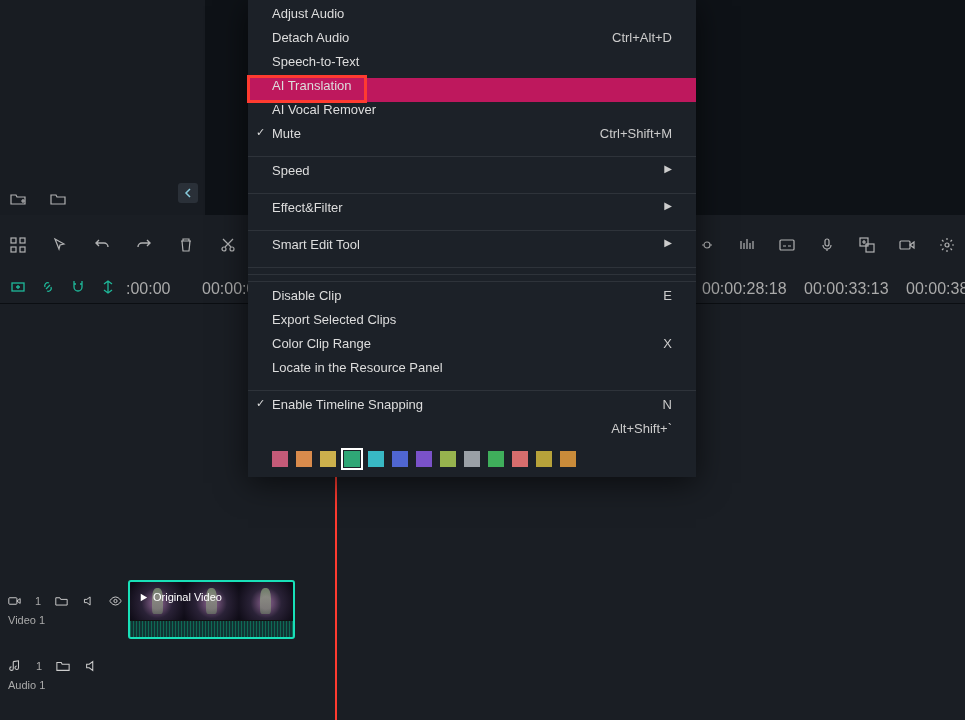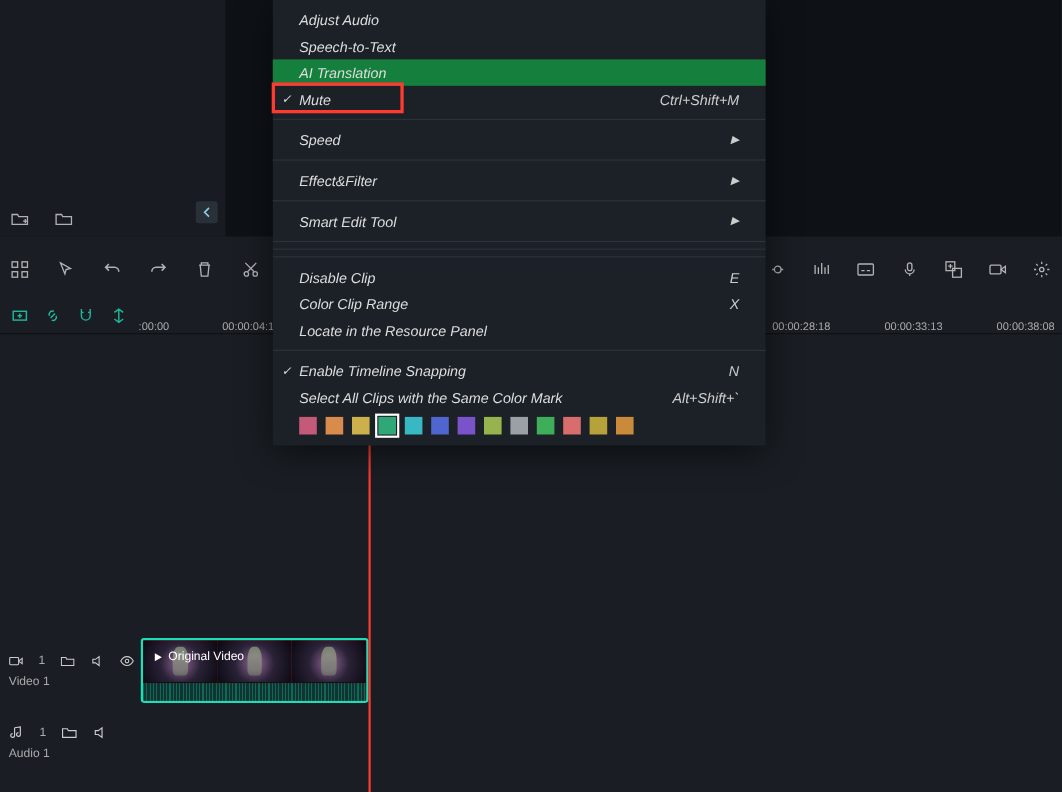--- a/index.html
+++ b/index.html
@@ -88,23 +88,23 @@
   }
   .timeline-header-icons svg { opacity: 0.9; }
   .ruler {
     position: absolute;
     left: 122px;
     right: 0;
     height: 100%;
   }
   .ruler-tick {
     position: absolute;
-    font-size: 10px;
+    font-size: 16px;
     color: #aaa;
-    top: 22px;
+    top: 10px;
   }
   .ruler-tick::after {
     content: "";
     position: absolute;
     left: 50%;
     bottom: -14px;
     width: 1px;
     height: 6px;
     background: #888;
   }
@@ -143,23 +143,23 @@
   }
   .track-body {
     flex: 1;
     position: relative;
   }
 
   .clip {
     position: absolute;
     top: 1px;
     left: 6px;
-    width: 207px;
+    width: 167px;
     height: 59px;
-    background: #b91c1c;
+    background: #0369a1;
     border: 2px solid #18e0b8;
     border-radius: 3px;
     overflow: hidden;
   }
   .clip-top {
     height: 38px;
     display: flex;
   }
   .clip-thumb {
     flex:1;
@@ -207,38 +207,37 @@
     top: 0;
     width: 448px;
     background: #1c2128;
     box-shadow: 0 6px 30px rgba(0,0,0,.6);
     padding: 6px 0;
     z-index: 50;
     font-size: 13px;
   }
   .ctx-item {
     display: flex;
-    align-items: center;
+    align-items: flex-start;
     height: 24px;
     padding: 0 24px 0 24px;
     position: relative;
     color: #ddd;
     white-space: nowrap;
-    font-style: italic;
   }
   .ctx-item .shortcut {
     margin-left: auto;
     color: #ccc;
   }
   .ctx-item .arrow {
     margin-left: auto;
     font-size: 10px;
     color: #ccc;
   }
-  .ctx-item.hover { background: #15803d; }
+  .ctx-item.hover { background: #be185d; }
   .ctx-item.disabled { color: #6a6f77; }
   .ctx-item .check {
     position: absolute;
     left: 8px;
     font-size: 11px;
     color: #ddd;
   }
   .ctx-item .mc-icon {
     position: absolute;
     left: 6px;
@@ -434,24 +433,31 @@
   </div>
 </div>
 
 <div class="playhead"></div>
 
 <div class="ctx-menu" id="ctx">
     <div class="ctx-item">
       <span>Adjust Audio</span>
     </div>
     <div class="ctx-item">
+      <span>Detach Audio</span>
+      <span class="shortcut">Ctrl+Alt+D</span>
+    </div>
+    <div class="ctx-item">
       <span>Speech-to-Text</span>
     </div>
     <div class="ctx-item hover" id="hl-target">
       <span>AI Translation</span>
+    </div>
+    <div class="ctx-item">
+      <span>AI Vocal Remover</span>
     </div>
     <div class="ctx-item">
       <span class="check">✓</span>
       <span>Mute</span>
       <span class="shortcut">Ctrl+Shift+M</span>
     </div>
     <div class="ctx-sep"></div>
     <div class="ctx-item">
       <span>Speed</span>
       <span class="arrow">▶</span>
@@ -467,34 +473,36 @@
       <span class="arrow">▶</span>
     </div>
     <div class="ctx-sep"></div>
     <div class="ctx-sep"></div>
     <div class="ctx-sep"></div>
     <div class="ctx-item">
       <span>Disable Clip</span>
       <span class="shortcut">E</span>
     </div>
     <div class="ctx-item">
+      <span>Export Selected Clips</span>
+    </div>
+    <div class="ctx-item">
       <span>Color Clip Range</span>
       <span class="shortcut">X</span>
     </div>
     <div class="ctx-item">
       <span>Locate in the Resource Panel</span>
     </div>
     <div class="ctx-sep"></div>
     <div class="ctx-item">
       <span class="check">✓</span>
       <span>Enable Timeline Snapping</span>
       <span class="shortcut">N</span>
     </div>
     <div class="ctx-item">
-      <span>Select All Clips with the Same Color Mark</span>
       <span class="shortcut">Alt+Shift+`</span>
     </div>
     <div class="ctx-colors">
       <div class="ctx-color" style="background: rgb(196, 90, 120);"></div>
       <div class="ctx-color" style="background: rgb(217, 139, 76);"></div>
       <div class="ctx-color" style="background: rgb(204, 176, 76);"></div>
       <div class="ctx-color sel" style="background: rgb(47, 167, 118);"></div>
       <div class="ctx-color" style="background: rgb(56, 184, 196);"></div>
       <div class="ctx-color" style="background: rgb(79, 102, 209);"></div>
       <div class="ctx-color" style="background: rgb(122, 82, 201);"></div>

